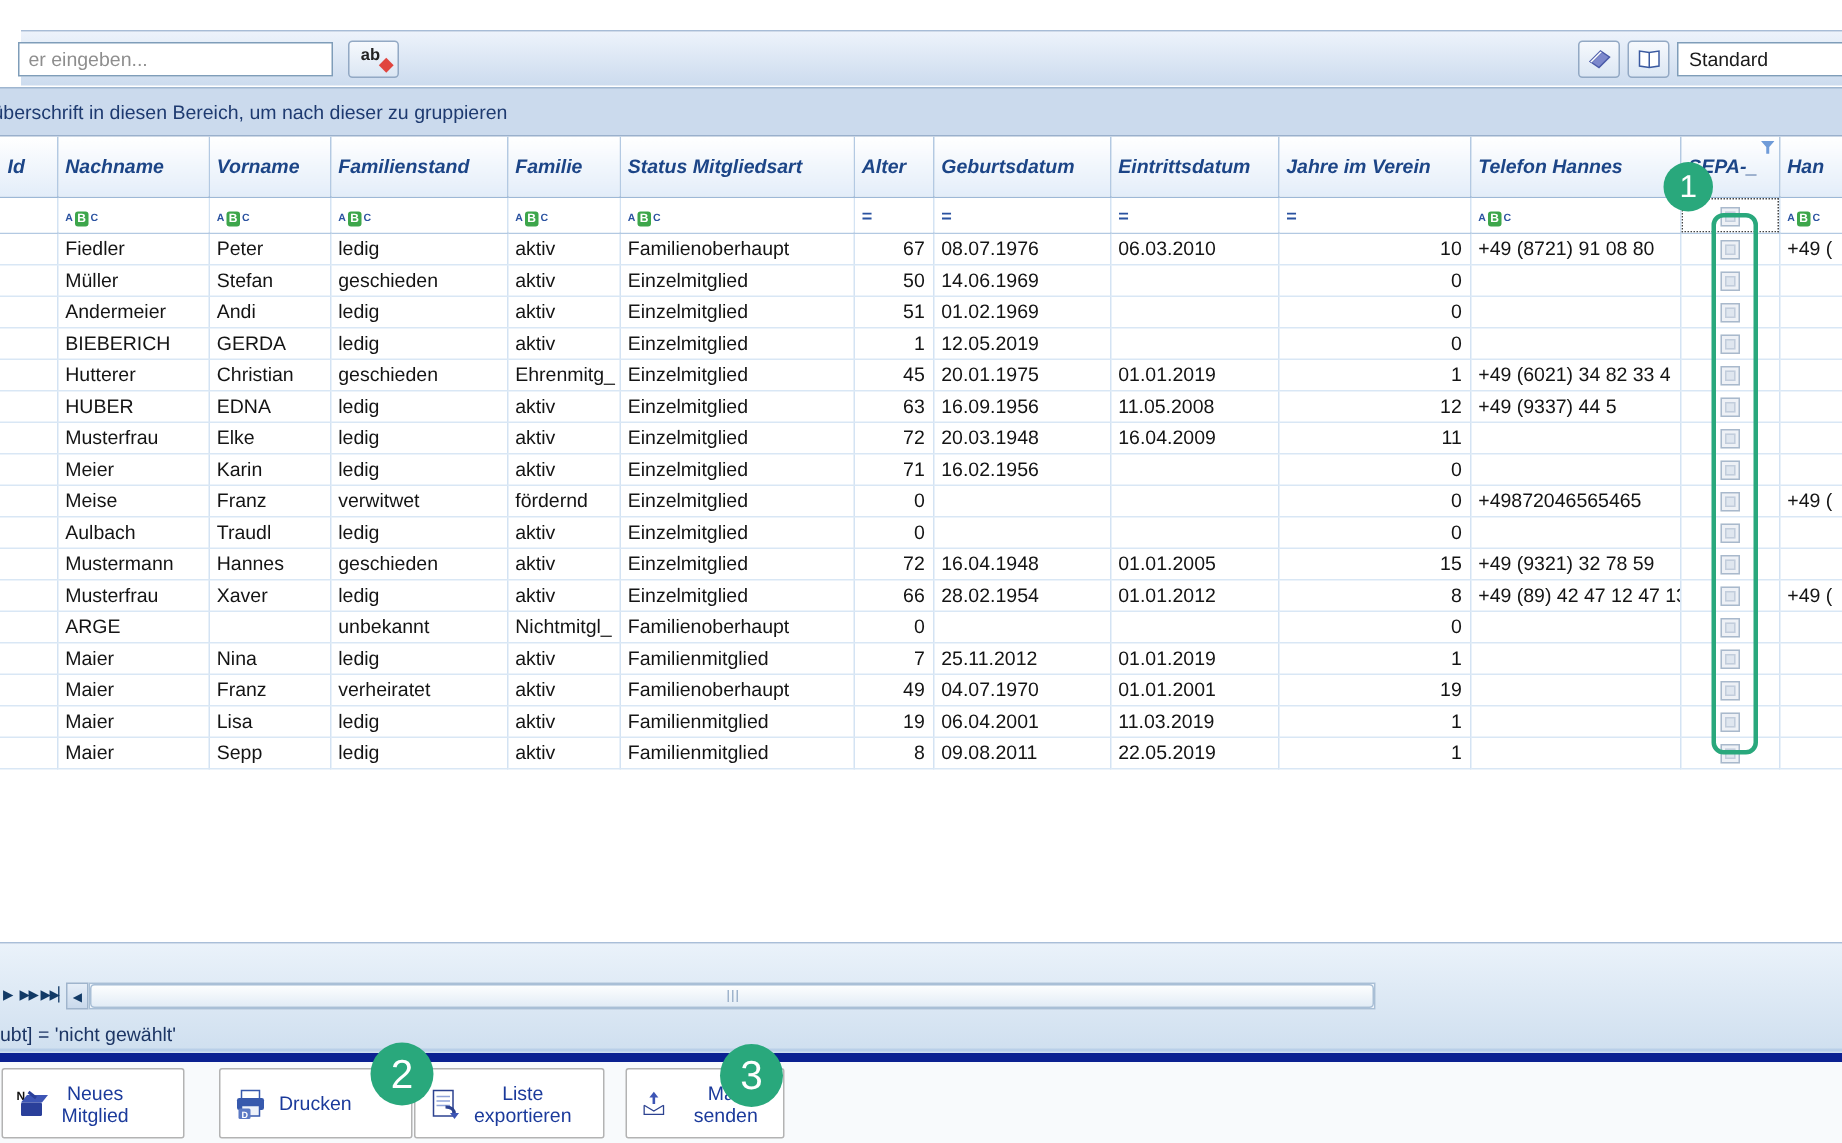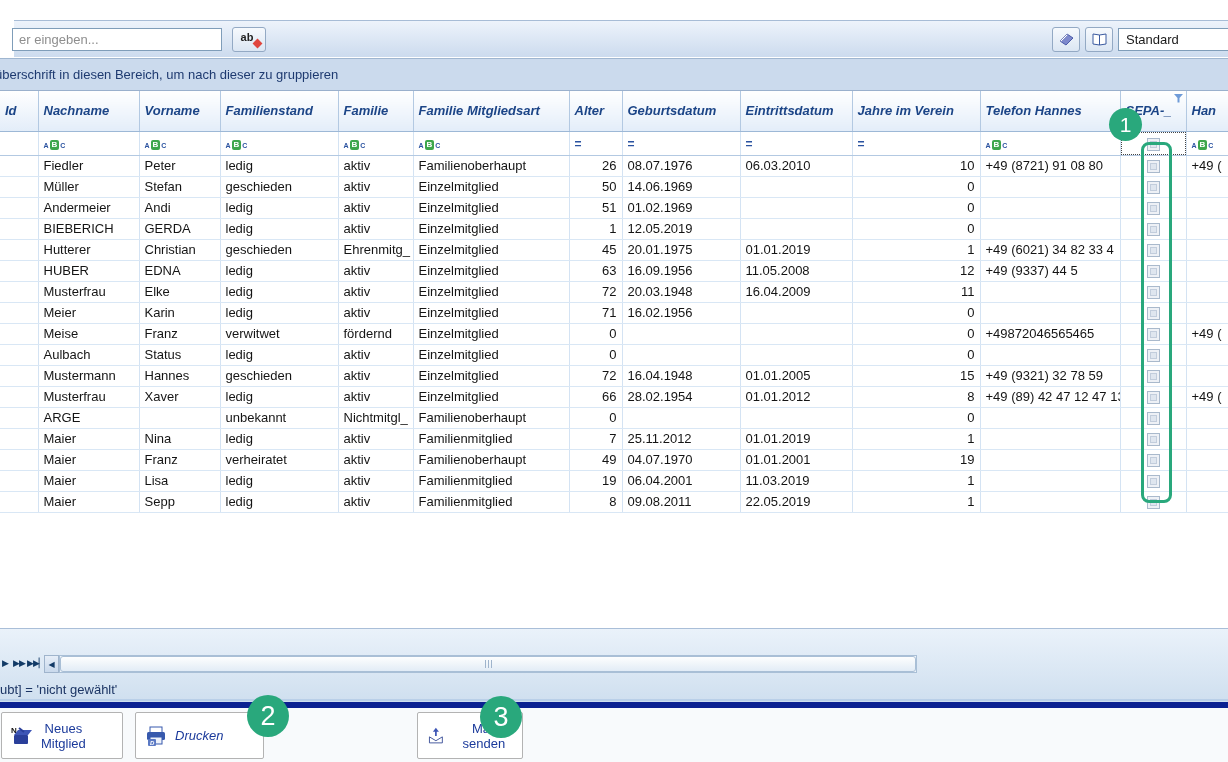--- a/index.html
+++ b/index.html
@@ -69,21 +69,21 @@
 
   
   .divider-light { position:absolute; left:0; top:699px; width:1228px; height:2px; background:#b9cfe8; }
   .navy-band { position:absolute; left:0; top:702px; width:1228px; height:6px; background:#0b2191; }
   .action-bar { position:absolute; left:0; top:708px; width:1228px; height:54px; background:#f8fafc; }
   .action-btn { position:absolute; top:4px; height:47px; background:#fff; border:1px solid #b3b3b3;
                 border-radius:2px; display:flex; align-items:center; gap:7px; padding:0 8px;
                 color:#1b3a9b; font-size:13px; line-height:15px; cursor:pointer; }
   .action-btn .lbl { text-align:center; }
   .btn-1 { left:1px;   width:122px; }
-  .btn-2 { left:135px; width:129px;font-style:italic; }
+  .btn-2 { left:146px; width:129px; }
   .btn-3 { left:276px; width:127px; }
   .btn-4 { left:417px; width:106px; }
 
   
   .anno-circle { position:absolute; border-radius:50%; background:#29a87c; color:#fff;
                  display:flex; align-items:center; justify-content:center; z-index:20; }
   .c1 { left:1109px; top:108px; width:33px; height:33px; font-size:21px; }
   .c2 { left:247px;  top:695px; width:42px; height:42px; font-size:27px; }
   .c3 { left:480px;  top:696px; width:42px; height:42px; font-size:27px; }
   .anno-highlight { position:absolute; left:1141px; top:142px; width:31px; height:361px;
@@ -140,21 +140,21 @@
           <col style="width: 66px;">
           <col style="width: 46px;">
         </colgroup>
         <thead>
           <tr>
             <th><span>Id</span></th>
             <th><span>Nachname</span></th>
             <th><span>Vorname</span></th>
             <th><span>Familienstand</span></th>
             <th><span>Familie</span></th>
-            <th><span>Familie Mitgliedsart</span></th>
+            <th><span>Status Mitgliedsart</span></th>
             <th><span>Alter</span></th>
             <th><span>Geburtsdatum</span></th>
             <th><span>Eintrittsdatum</span></th>
             <th><span>Jahre im Verein</span></th>
             <th><span>Telefon Hannes</span></th>
             <th><span>SEPA-_</span><svg class="funnel" width="9" height="9" viewBox="0 0 9 9">
                 <polygon points="0,0 9,0 5.5,4 5.5,8.5 3.5,8.5 3.5,4" fill="#6f9bd8"></polygon>
               </svg></th>
             <th><span>Han</span></th>
           </tr>
@@ -203,21 +203,21 @@
           </tr>
         </thead>
         <tbody>
           <tr>
             <td></td>
             <td>Fiedler</td>
             <td>Peter</td>
             <td>ledig</td>
             <td>aktiv</td>
             <td>Familienoberhaupt</td>
-            <td class="num">26</td>
+            <td class="num">67</td>
             <td>08.07.1976</td>
             <td>06.03.2010</td>
             <td class="num">10</td>
             <td>+49 (8721) 91 08 80</td>
             <td class="ctr"><span class="cb"></span></td>
             <td>+49 (</td>
           </tr>
           <tr>
             <td></td>
             <td>Müller</td>
@@ -334,21 +334,21 @@
             <td></td>
             <td></td>
             <td class="num">0</td>
             <td>+49872046565465</td>
             <td class="ctr"><span class="cb"></span></td>
             <td>+49 (</td>
           </tr>
           <tr>
             <td></td>
             <td>Aulbach</td>
-            <td>Status</td>
+            <td>Traudl</td>
             <td>ledig</td>
             <td>aktiv</td>
             <td>Einzelmitglied</td>
             <td class="num">0</td>
             <td></td>
             <td></td>
             <td class="num">0</td>
             <td></td>
             <td class="ctr"><span class="cb"></span></td>
             <td></td>
@@ -495,20 +495,31 @@
     <div class="action-btn btn-2">
       <svg width="24" height="22" viewBox="0 0 24 22">
         <rect x="6" y="2" width="12" height="6" fill="#fff" stroke="#3759ad"></rect>
         <rect x="3" y="7" width="18" height="8" rx="1.5" fill="#3759ad"></rect>
         <rect x="6" y="12" width="12" height="7" fill="#eef2fa" stroke="#3759ad"></rect>
         <rect x="4" y="14" width="8" height="7" rx="1" fill="#5b79c4"></rect>
         <text x="6" y="20" font-size="6" font-weight="bold" fill="#fff">D</text>
       </svg>
       <span class="lbl">Drucken</span>
     </div>
+    <div class="action-btn btn-3">
+      <svg width="24" height="22" viewBox="0 0 24 22">
+        <rect x="4" y="2" width="13" height="17" fill="#fff" stroke="#2c4290"></rect>
+        <line x1="6" y1="6" x2="15" y2="6" stroke="#8fa3d8"></line>
+        <line x1="6" y1="9" x2="15" y2="9" stroke="#8fa3d8"></line>
+        <line x1="6" y1="12" x2="15" y2="12" stroke="#8fa3d8"></line>
+        <path d="M12,13 Q18,13 18,18" fill="none" stroke="#2c4290" stroke-width="2"></path>
+        <polygon points="15,17 21,17 18,21" fill="#3d55b5"></polygon>
+      </svg>
+      <span class="lbl">Liste<br>exportieren</span>
+    </div>
     <div class="action-btn btn-4">
       <svg width="24" height="22" viewBox="0 0 24 22">
         <path d="M4,12 L4,19 L19,19 L19,12" fill="#fff" stroke="#2c4290"></path>
         <path d="M4,12 L11.5,16.5 L19,12" fill="none" stroke="#2c4290"></path>
         <line x1="11.5" y1="4" x2="11.5" y2="11" stroke="#3d55b5" stroke-width="2"></line>
         <polygon points="8,6 11.5,1.5 15,6" fill="#3d55b5"></polygon>
       </svg>
       <span class="lbl">Mail senden</span>
     </div>
   </div>

